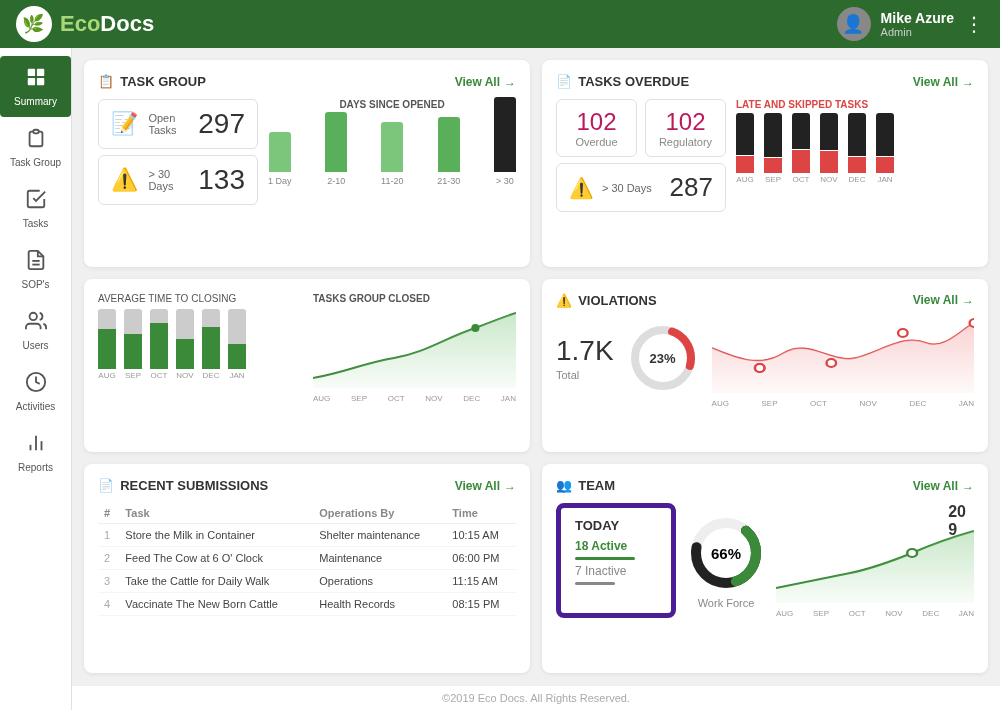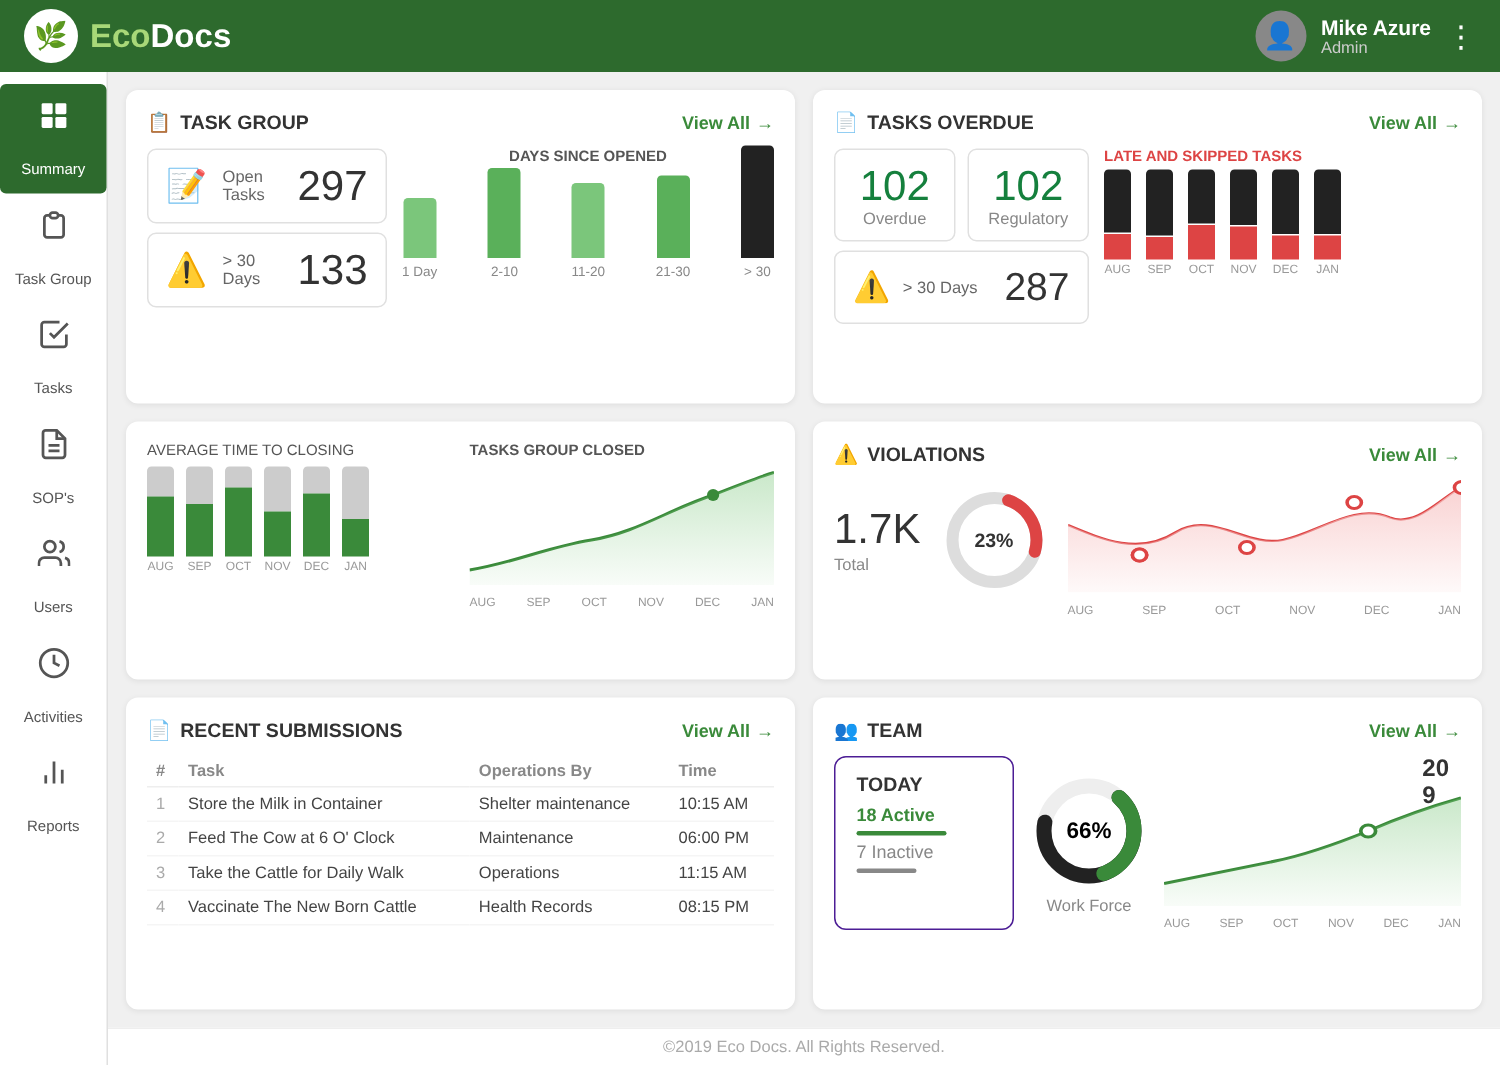--- a/index.html
+++ b/index.html
@@ -73,21 +73,21 @@
       display: flex;
       flex-direction: column;
       align-items: center;
       padding: 10px 8px;
       cursor: pointer;
       width: 100%;
       text-align: center;
       border-radius: 4px;
       color: #555;
       font-size: 11px;
-      gap: 20px;
+      gap: 8px;
     }
     .sidebar-item.active {
       background: #2d6a2d;
       color: white;
     }
     .sidebar-item svg { width: 22px; height: 22px; }
     .sidebar-item span { font-size: 10px; }
 
     
     .main-content {
@@ -232,21 +232,21 @@
       flex-direction: column;
       gap: 8px;
     }
     .overdue-stat {
       flex: 1;
       border: 1px solid #e0e0e0;
       border-radius: 6px;
       padding: 8px 12px;
       text-align: center;
     }
-    .overdue-stat-num { font-size: 28px; font-weight: 300; color: #15803d; }
+    .overdue-stat-num { font-size: 24px; font-weight: 300; color: #be185d; }
     .overdue-stat-lbl { font-size: 11px; color: #888; }
     .overdue-stat-box {
       display: flex;
       align-items: center;
       gap: 8px;
       border: 1px solid #e0e0e0;
       border-radius: 6px;
       padding: 8px 12px;
     }
     .overdue-late-chart-area {
@@ -336,21 +336,21 @@
     }
     .submissions-table td:first-child { color: #aaa; }
 
     
     .team-body {
       display: flex;
       gap: 10px;
       align-items: stretch;
     }
     .team-today {
-      border: 1px solid #4c1d95;
+      border: 5px solid #4c1d95;
       border-radius: 8px;
       padding: 10px 14px;
       min-width: 120px;
     }
     .team-today-title { font-size: 13px; font-weight: 700; color: #333; margin-bottom: 6px; }
     .team-active { color: #3a8a3a; font-size: 12px; font-weight: 600; }
     .team-inactive { color: #888; font-size: 12px; margin-top: 2px; }
 
     .workforce-donut {
       display: flex;

